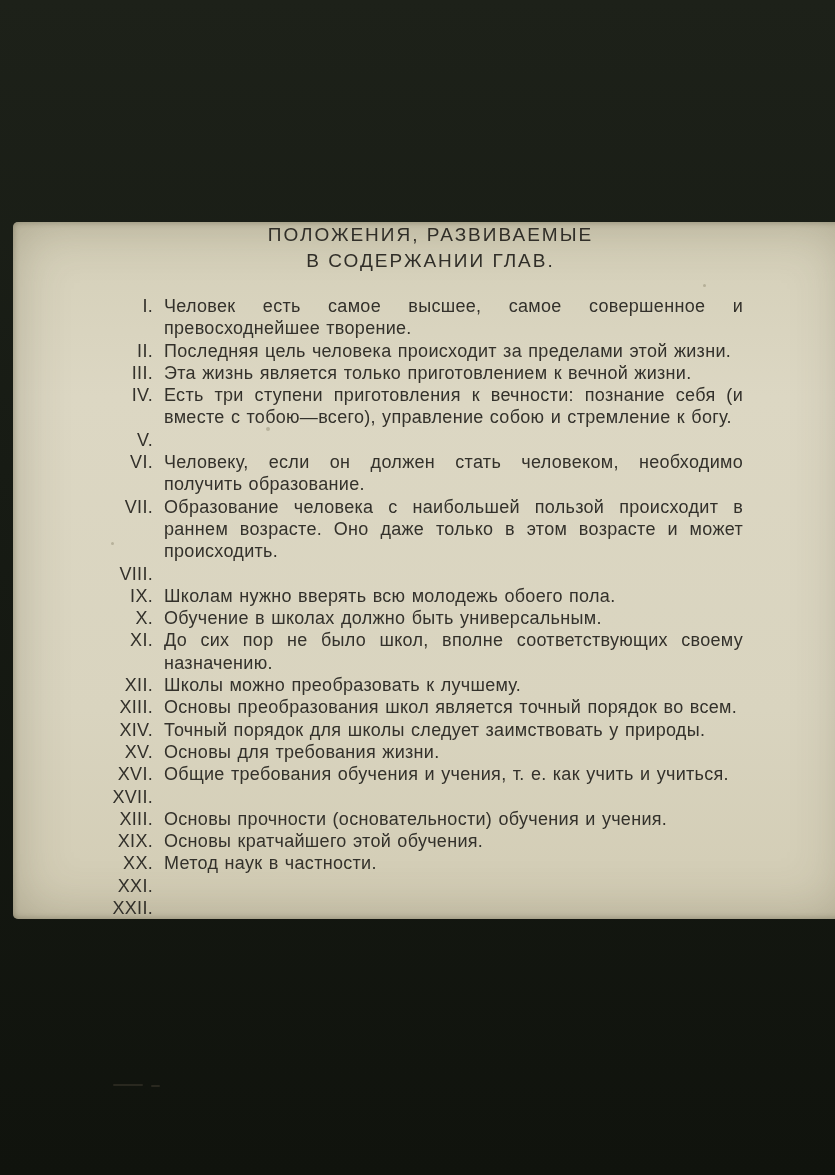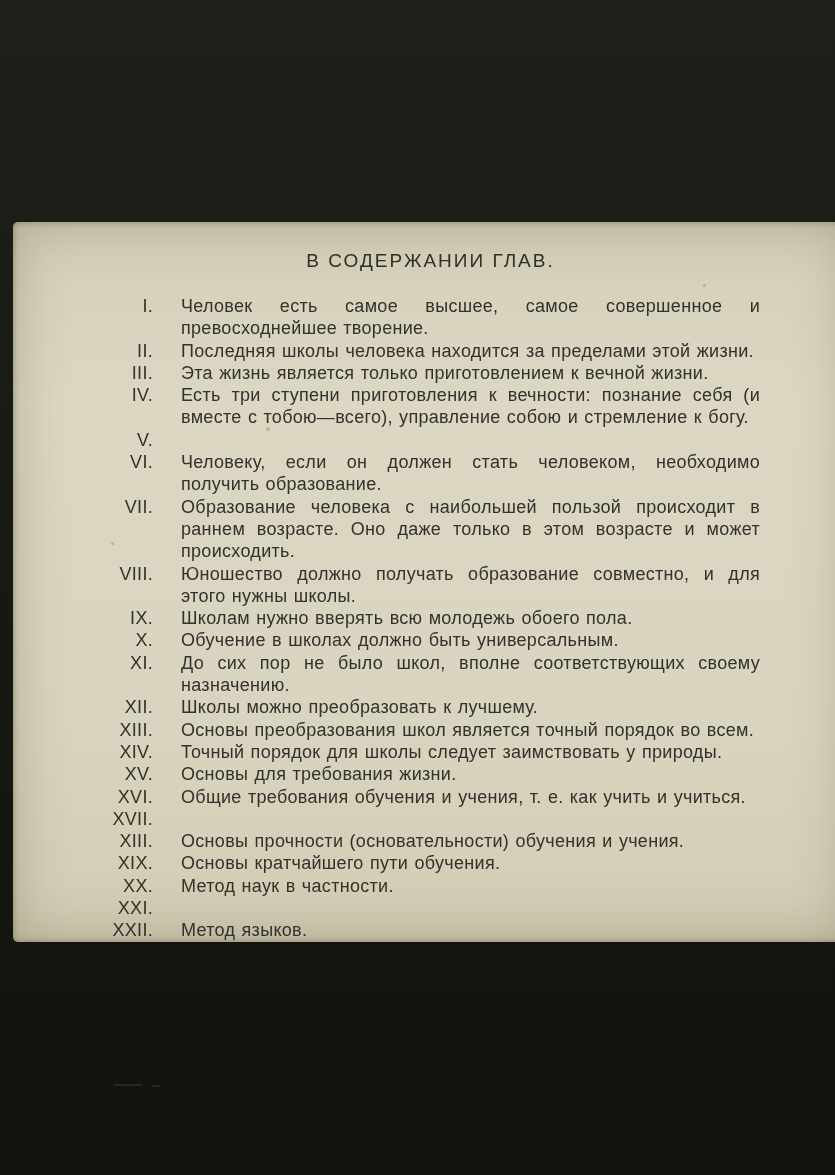--- a/index.html
+++ b/index.html
@@ -52,21 +52,21 @@
     display: flex;
     align-items: flex-start;
   }
   .thesis .numeral {
     flex: 0 0 140px;
     text-align: right;
     white-space: nowrap;
   }
   .thesis .text {
     flex: 0 0 579px;
-    margin-left: 28px;
+    margin-left: 11px;
     text-align: justify;
     text-justify: inter-word;
     hyphens: auto;
     word-spacing: 1px;
   }
   .pencil-mark {
     position: absolute;
     background: rgba(62, 57, 45, 0.55);
     border-radius: 2px;
   }
@@ -81,32 +81,32 @@
   .speck-2 { left: 690px; top: 62px;  width: 3px; height: 3px; }
   .speck-3 { left: 98px;  top: 320px; width: 3px; height: 3px; }
 </style>
 </head>
 <body>
 
 <div class="scan-frame">
   <div class="page">
 
     <h1 class="title">
-      <br>
+      <span>ПОЛОЖЕНИЯ, РАЗВИВАЕМЫЕ</span><br>
       <span>В СОДЕРЖАНИИ ГЛАВ.</span>
     </h1>
 
     <ol class="theses">
         <li class="thesis">
           <span class="numeral">I.</span>
           <span class="text">Человек есть самое высшее, самое совершенное и превосходнейшее творение.</span>
         </li>
         <li class="thesis">
           <span class="numeral">II.</span>
-          <span class="text">Последняя школы человека находится за пределами этой жизни.</span>
+          <span class="text">Последняя цель человека происходит за пределами этой жизни.</span>
         </li>
         <li class="thesis">
           <span class="numeral">III.</span>
           <span class="text">Эта жизнь является только приготовлением к вечной жизни.</span>
         </li>
         <li class="thesis">
           <span class="numeral">IV.</span>
           <span class="text">Есть три ступени приготовления к вечности: познание себя (и вместе с тобою—всего), управление собою и стремление к богу.</span>
         </li>
         <li class="thesis">
@@ -115,21 +115,20 @@
         <li class="thesis">
           <span class="numeral">VI.</span>
           <span class="text">Человеку, если он должен стать человеком, необходимо получить образование.</span>
         </li>
         <li class="thesis">
           <span class="numeral">VII.</span>
           <span class="text">Образование человека с наибольшей пользой происходит в раннем возрасте. Оно даже только в этом возрасте и может происходить.</span>
         </li>
         <li class="thesis">
           <span class="numeral">VIII.</span>
-          <span class="text">Юношество должно получать образование совместно, и для этого нужны школы.</span>
         </li>
         <li class="thesis">
           <span class="numeral">IX.</span>
           <span class="text">Школам нужно вверять всю молодежь обоего пола.</span>
         </li>
         <li class="thesis">
           <span class="numeral">X.</span>
           <span class="text">Обучение в школах должно быть универсальным.</span>
         </li>
         <li class="thesis">
@@ -158,32 +157,31 @@
         </li>
         <li class="thesis">
           <span class="numeral">XVII.</span>
         </li>
         <li class="thesis">
           <span class="numeral">XIII.</span>
           <span class="text">Основы прочности (основательности) обучения и учения.</span>
         </li>
         <li class="thesis">
           <span class="numeral">XIX.</span>
-          <span class="text">Основы кратчайшего пути обучения.</span>
+          <span class="text">Основы кратчайшего этой обучения.</span>
         </li>
         <li class="thesis">
           <span class="numeral">XX.</span>
           <span class="text">Метод наук в частности.</span>
         </li>
         <li class="thesis">
           <span class="numeral">XXI.</span>
         </li>
         <li class="thesis">
           <span class="numeral">XXII.</span>
-          <span class="text">Метод языков.</span>
         </li>
       </ol>
 
     <div class="pencil-mark mark-xiv-dash-1"></div>
     <div class="pencil-mark mark-xiv-dash-2"></div>
 
     <div class="paper-speck speck-1"></div>
     <div class="paper-speck speck-2"></div>
     <div class="paper-speck speck-3"></div>
 

